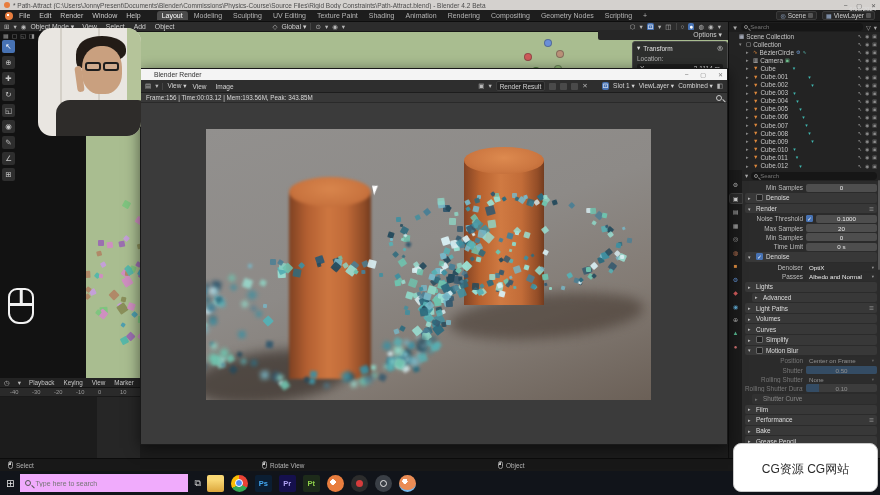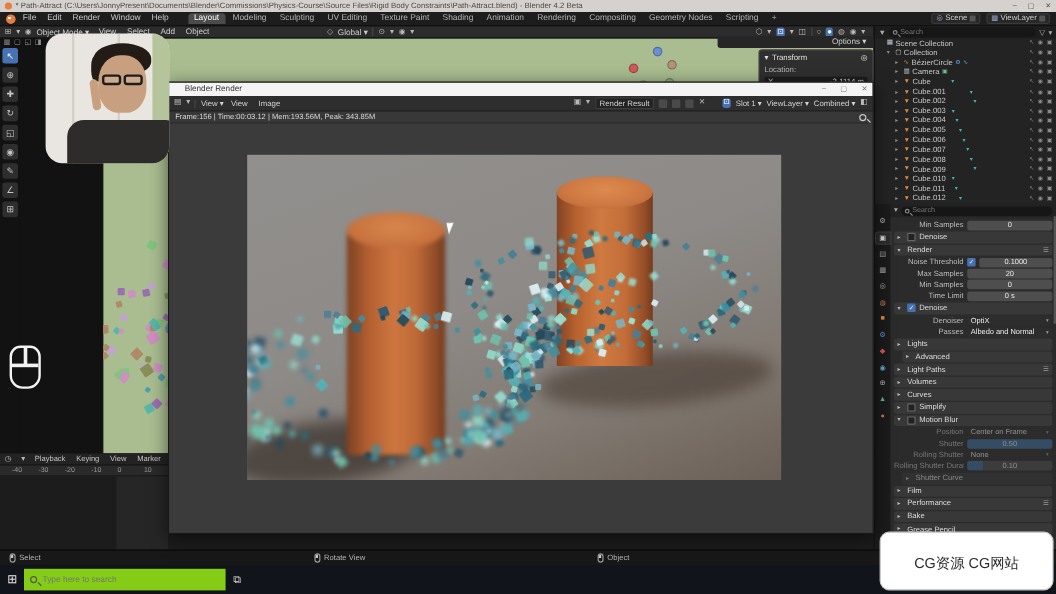--- a/index.html
+++ b/index.html
@@ -169,21 +169,21 @@
   .statusbar { left:0; top:458px; width:880px; height:13px; background:#181818; z-index:2; font-size:6.4px; color:#b5b5b5;
     border-top:1px solid #0c0c0c; }
   .hint { position:absolute; top:2px; display:flex; align-items:center; gap:3px; }
   .mouse-ic { width:5px; height:8px; border:1px solid #999; border-radius:2.5px; position:relative; }
   .mouse-ic:before { content:""; position:absolute; left:0; top:0; width:2px; height:3px; background:#ccc; border-radius:2px 0 0 0; }
 
   
   .taskbar { left:0; top:471px; width:880px; height:24px; background:#11141a; display:flex; align-items:center; z-index:20;
     padding-left:6px; gap:6px; }
   .start { color:#e8e8e8; font-size:10px; }
-  .tb-search { width:168px; height:18px; background:#84cc16; display:flex; align-items:center; gap:4px; padding:0 5px; }
+  .tb-search { width:168px; height:18px; background:#f0abfc; display:flex; align-items:center; gap:4px; padding:0 5px; }
   .tb-search input { border:none; outline:none; background:transparent; font-size:7px; color:#555; width:130px;
     font-family:"Liberation Sans","DejaVu Sans",sans-serif; }
   .mag-d { width:6px; height:6px; border:1.3px solid #555; border-radius:50%; position:relative; flex:none; }
   .mag-d:after { content:""; position:absolute; left:4.5px; top:4.5px; width:3.5px; height:1.3px; background:#555; transform:rotate(45deg); }
   .taskview { color:#d8d8d8; font-size:9px; }
   .apps { display:flex; gap:7px; align-items:center; }
   .app { width:17px; height:17px; border-radius:2px; display:flex; align-items:center; justify-content:center;
     font-size:7.5px; font-weight:bold; }
   .app.active { box-shadow:inset 0 0 0 20px rgba(255,255,255,.12); border-bottom:2px solid #76b9ed; border-radius:0; }
   .tb-date { position:absolute; right:4px; top:6px; font-size:6px; color:#ddd; z-index:19; }
@@ -1249,20 +1249,37 @@
       </span>
     </div>
 
   <div class="abs taskbar">
     <span class="start">⊞</span>
     <span class="tb-search">
       <span class="mag-d"></span>
       <input placeholder="Type here to search" style="">
     </span>
     <span class="taskview">⧉</span>
+    <span class="apps">
+        <span class="app" style="display: flex; align-items: center; justify-content: center; background: linear-gradient(rgb(248, 215, 117) 30%, rgb(220, 167, 60));"></span>
+        <span class="app" style="display: flex; align-items: center; justify-content: center; border-radius: 50%; background: conic-gradient(rgb(234, 67, 53) 0deg, rgb(234, 67, 53) 33%, rgb(52, 168, 83) 33%, rgb(52, 168, 83) 66%, rgb(251, 188, 5) 66%, rgb(251, 188, 5) 100%);">
+          <i style="width: 8px; height: 8px; border-radius: 50%; background: rgb(78, 141, 245); border: 1.5px solid rgb(255, 255, 255);"></i>
+        </span>
+        <span class="app" style="display: flex; align-items: center; justify-content: center; background: rgb(11, 30, 51); color: rgb(68, 168, 242);">Ps</span>
+        <span class="app" style="display: flex; align-items: center; justify-content: center; background: rgb(21, 16, 77); color: rgb(177, 164, 245);">Pr</span>
+        <span class="app" style="display: flex; align-items: center; justify-content: center; background: rgb(29, 43, 26); color: rgb(142, 208, 74);">Pt</span>
+        <span class="app" style="display: flex; align-items: center; justify-content: center; border-radius: 50%; background: radial-gradient(circle at 35% 42%, rgb(255, 255, 255) 0px, rgb(255, 255, 255) 18%, rgb(232, 125, 62) 19%, rgb(232, 125, 62) 100%);"></span>
+        <span class="app" style="display: flex; align-items: center; justify-content: center; border-radius: 50%; background: rgb(44, 44, 44);">
+          <i style="width: 7px; height: 7px; border-radius: 50%; background: rgb(214, 60, 60);"></i>
+        </span>
+        <span class="app" style="display: flex; align-items: center; justify-content: center; border-radius: 50%; background: rgb(58, 63, 70);">
+          <i style="width: 7px; height: 7px; border-radius: 50%; border: 1.5px solid rgb(232, 232, 232);"></i>
+        </span>
+        <span class="app active" style="display: flex; align-items: center; justify-content: center; border-radius: 50%; background: radial-gradient(circle at 35% 42%, rgb(255, 255, 255) 0px, rgb(255, 255, 255) 18%, rgb(232, 125, 62) 19%, rgb(232, 125, 62) 100%);"></span>
+      </span>
   </div>
   <span class="tb-date abs">6/15/2024</span>
 
   <div class="abs watermark">
     <div class="wm2">CG资源 CG网站</div>
   </div>
 
 </div>
 
 </body></html>

